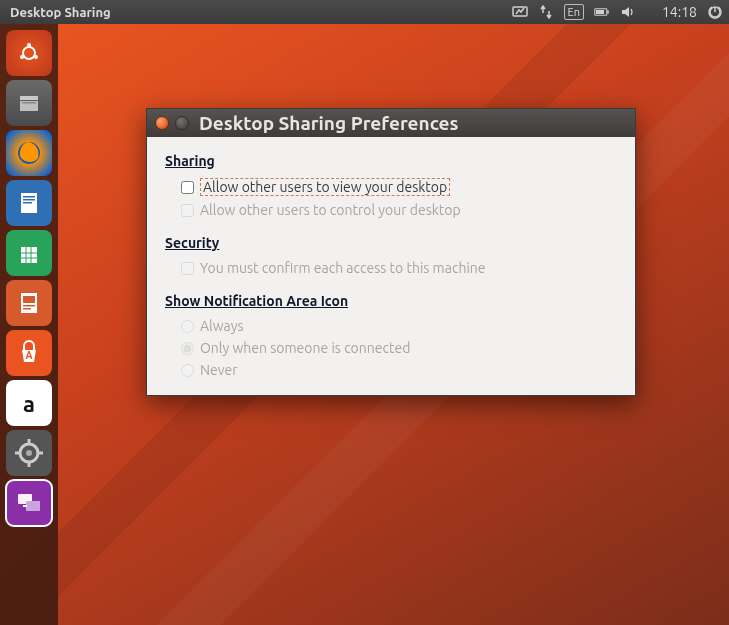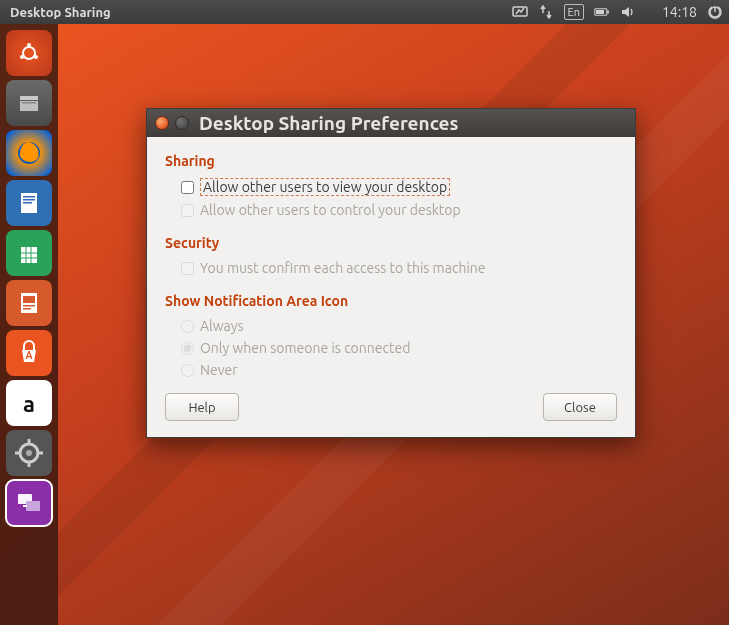--- a/index.html
+++ b/index.html
@@ -24,21 +24,21 @@
 .wallpaper-pattern { position: absolute; inset: 24px 0 0 58px; background:
   linear-gradient(135deg, transparent 0 40%, rgba(0,0,0,0.08) 40% 45%, transparent 45% 55%, rgba(255,255,255,0.04) 55% 60%, transparent 60% 100%),
   linear-gradient(150deg, #E95420 0%, #C7401E 40%, #7B2D1A 100%);
 }
 .dialog { position: absolute; left: 146px; top: 108px; width: 490px; background: #f2f1f0; border: 1px solid #3b3b3b; box-shadow: 0 8px 24px rgba(0,0,0,0.5); }
 .dialog-titlebar { height: 28px; background: linear-gradient(to bottom, #55524f, #3e3b38); display: flex; align-items: center; padding: 0 8px; gap: 6px; color: #e7e6e4; font-size: 19px; font-weight: bold; }
 .tb-btn { width: 14px; height: 14px; border-radius: 50%; display: inline-block; }
 .tb-close { background: radial-gradient(circle at 35% 35%, #fca972, #e55a22 70%); border:1px solid #6b2a0f; }
 .tb-min { background: radial-gradient(circle at 35% 35%, #737373, #4b4b4b 70%); border:1px solid #2e2e2e; }
 .dialog-body { padding: 14px 18px 14px 18px; color: #3c3c3c; font-size: 14px; }
-.section-title { font-weight: bold; margin-top: 2px; margin-bottom: 6px; color: #c2410c; }
+.section-title { font-weight: bold; margin-top: 2px; margin-bottom: 6px; color: #0f172a; text-decoration: underline; }
 .section-title.later { margin-top: 14px; }
 .opt-row { display: flex; align-items: center; gap: 6px; padding: 3px 0 3px 16px; color: #6a6a6a; }
 .opt-row input[type="checkbox"], .opt-row input[type="radio"] { accent-color: #555; }
 .opt-row.enabled { color: #3c3c3c; }
 .opt-row .highlight { border: 1px dashed #cc7b4f; padding: 0 2px; color: #3c3c3c; }
 .opt-row input[type="password"] { height: 24px; width: 150px; margin-left: 4px; border: 1px solid #b8b5b1; border-radius: 3px; background: #fff; padding: 0 6px; }
 .opt-row.disabled label, .opt-row.disabled { color: #a8a5a1; }
 .opt-row input:disabled { opacity: 0.6; }
 .dialog-footer { display: flex; justify-content: space-between; padding: 12px 0 2px 0; }
 .btn { min-width: 74px; height: 28px; border: 1px solid #b6b3af; border-radius: 4px; background: linear-gradient(to bottom, #fdfcfb, #e9e7e4); color: #3c3c3c; font-size: 13px; cursor: pointer; }
@@ -198,18 +198,14 @@
     </div>
     <div class="opt-row disabled">
       <input type="radio" name="notif" disabled="" checked="" style="">
       <label>Only when someone is connected</label>
     </div>
     <div class="opt-row disabled">
       <input type="radio" name="notif" disabled="" style="">
       <label>Never</label>
     </div>
 
-    <div class="dialog-footer">
-      <button class="btn">Help</button>
-      <button class="btn">Close</button>
-    </div>
   </div>
 </div>
 
 </body></html>

